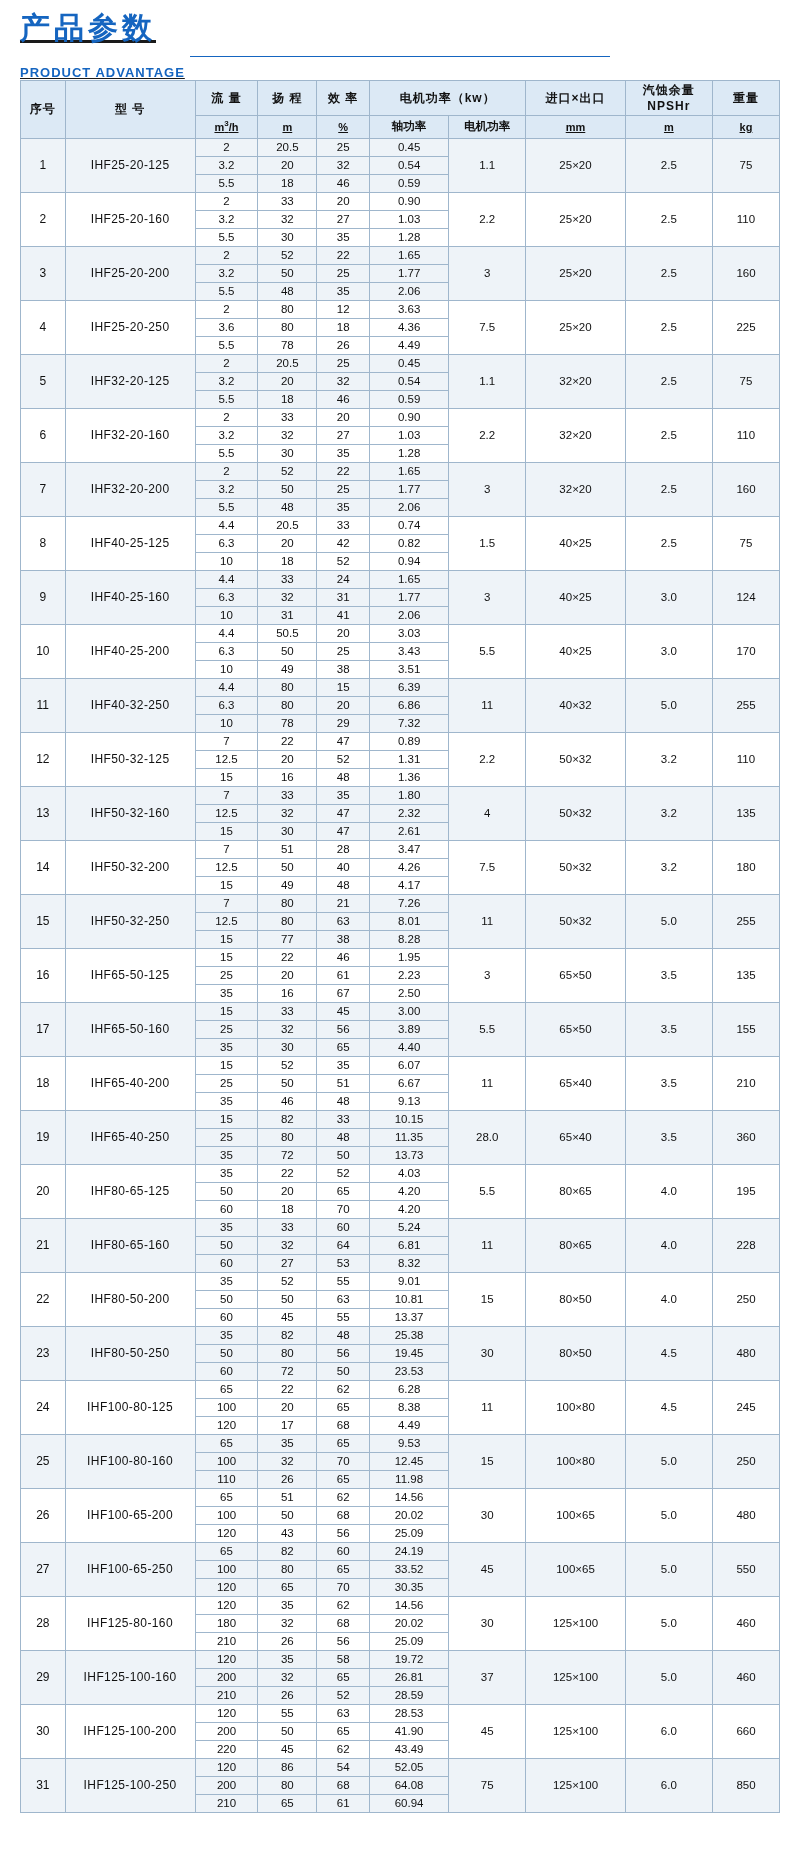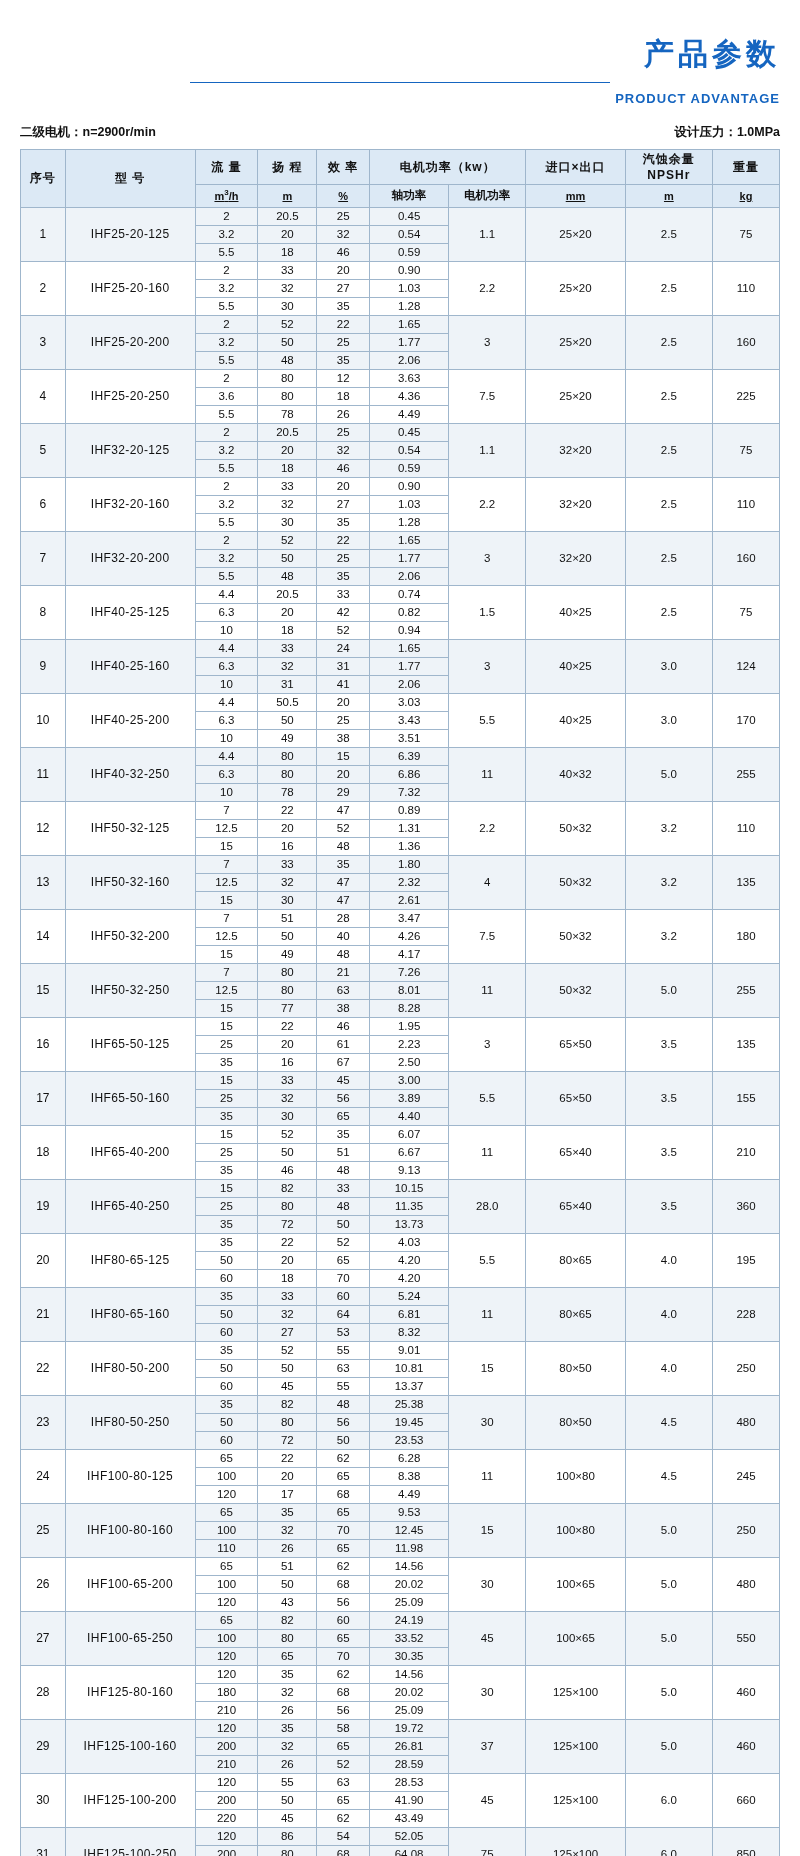--- a/index.html
+++ b/index.html
@@ -5,21 +5,21 @@
   html,body{margin:0;padding:0;}
   body{
     width:800px;
     background:#ffffff;
     font-family:"Liberation Sans","DejaVu Sans",sans-serif;
     color:#1a1a1a;
   }
   .page{width:800px;box-sizing:border-box;padding:0 20px;}
 
   
-  .title-block{text-align:right;padding-top:36px;}
+  .title-block{text-align:left;padding-top:10px;text-decoration:underline;}
   .title-cn{
     font-size:30px;
     font-weight:bold;
     color:#1565c0;
     letter-spacing:4px;
     line-height:1.2;
   }
   .title-rule{
     width:420px;height:1px;background:#1565c0;margin:10px auto 8px auto;
   }
@@ -82,24 +82,20 @@
 <body>
 
 <div class="page">
 
   <div class="title-block">
     <div class="title-cn">产品参数</div>
     <div class="title-rule"></div>
     <div class="title-en">PRODUCT ADVANTAGE</div>
   </div>
 
-  <div class="meta-row">
-    <div>二级电机：n=2900r/min</div>
-    <div>设计压力：1.0MPa</div>
-  </div>
 
   <table class="spec">
     <colgroup>
       <col class="c-idx">
         <col class="c-model">
         <col class="c-flow">
         <col class="c-head">
       <col class="c-eff">
         <col class="c-shaft">
         <col class="c-motor">

